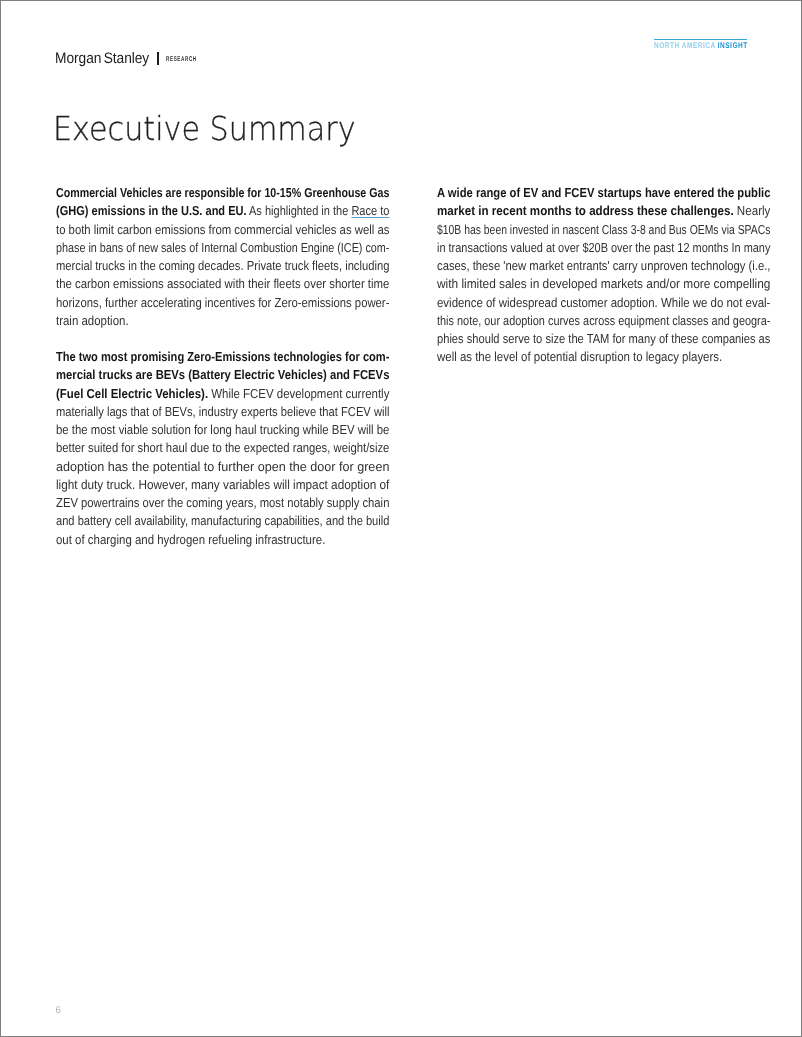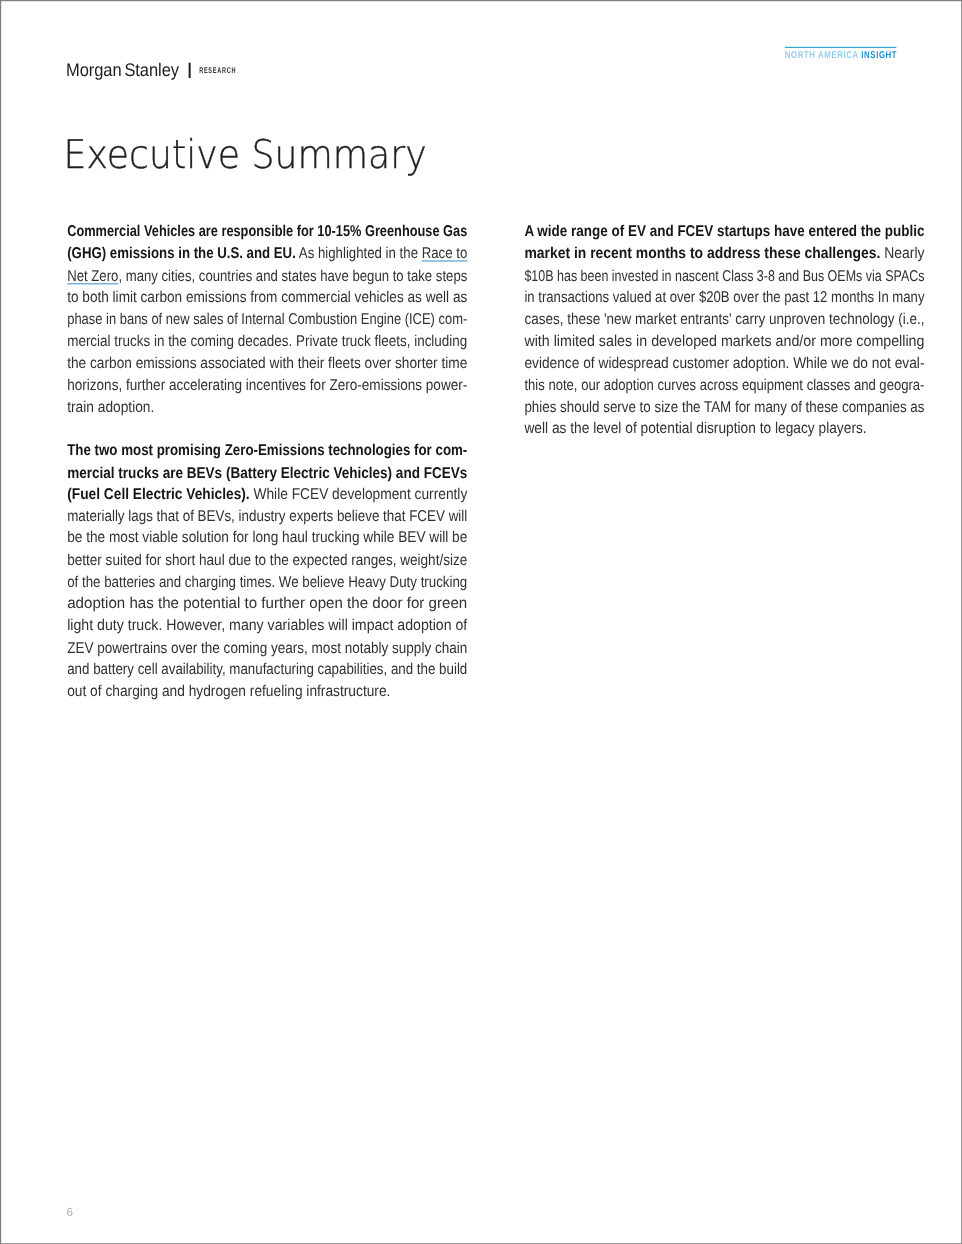--- a/index.html
+++ b/index.html
@@ -70,23 +70,20 @@
 
   <div class="col col-left">
       <div class="para">
         <div class="ln">
           <div class="ln-inner" style="transform: scaleX(0.819574);"><b>Commercial Vehicles are responsible for 10-15% Greenhouse Gas</b></div>
         </div>
         <div class="ln">
           <div class="ln-inner" style="transform: scaleX(0.848211);"><b>(GHG) emissions in the U.S. and EU.</b><span> As highlighted in the </span><a class="lnk" href="#">Race to</a></div>
         </div>
         <div class="ln">
-          <div class="ln-inner" style="transform: scaleX(0.84345);"><a class="lnk" href="#">Net Zero</a><span>, many cities, countries and states have begun to take steps</span></div>
-        </div>
-        <div class="ln">
           <div class="ln-inner" style="transform: scaleX(0.872347);"><span>to both limit carbon emissions from commercial vehicles as well as</span></div>
         </div>
         <div class="ln">
           <div class="ln-inner" style="transform: scaleX(0.829837);"><span>phase in bans of new sales of Internal Combustion Engine (ICE) com-</span></div>
         </div>
         <div class="ln">
           <div class="ln-inner" style="transform: scaleX(0.862474);"><span>mercial trucks in the coming decades. Private truck fleets, including</span></div>
         </div>
         <div class="ln">
           <div class="ln-inner" style="transform: scaleX(0.877224);"><span>the carbon emissions associated with their fleets over shorter time</span></div>
@@ -109,23 +106,20 @@
           <div class="ln-inner" style="transform: scaleX(0.880591);"><b>(Fuel Cell Electric Vehicles).</b><span> While FCEV development currently</span></div>
         </div>
         <div class="ln">
           <div class="ln-inner" style="transform: scaleX(0.859278);"><span>materially lags that of BEVs, industry experts believe that FCEV will</span></div>
         </div>
         <div class="ln">
           <div class="ln-inner" style="transform: scaleX(0.875461);"><span>be the most viable solution for long haul trucking while BEV will be</span></div>
         </div>
         <div class="ln">
           <div class="ln-inner" style="transform: scaleX(0.868795);"><span>better suited for short haul due to the expected ranges, weight/size</span></div>
-        </div>
-        <div class="ln">
-          <div class="ln-inner" style="transform: scaleX(0.853367);"><span>of the batteries and charging times. We believe Heavy Duty trucking</span></div>
         </div>
         <div class="ln">
           <div class="ln-inner" style="transform: scaleX(0.969098);"><span>adoption has the potential to further open the door for green</span></div>
         </div>
         <div class="ln">
           <div class="ln-inner" style="transform: scaleX(0.906517);"><span>light duty truck. However, many variables will impact adoption of</span></div>
         </div>
         <div class="ln">
           <div class="ln-inner" style="transform: scaleX(0.867312);"><span>ZEV powertrains over the coming years, most notably supply chain</span></div>
         </div>

